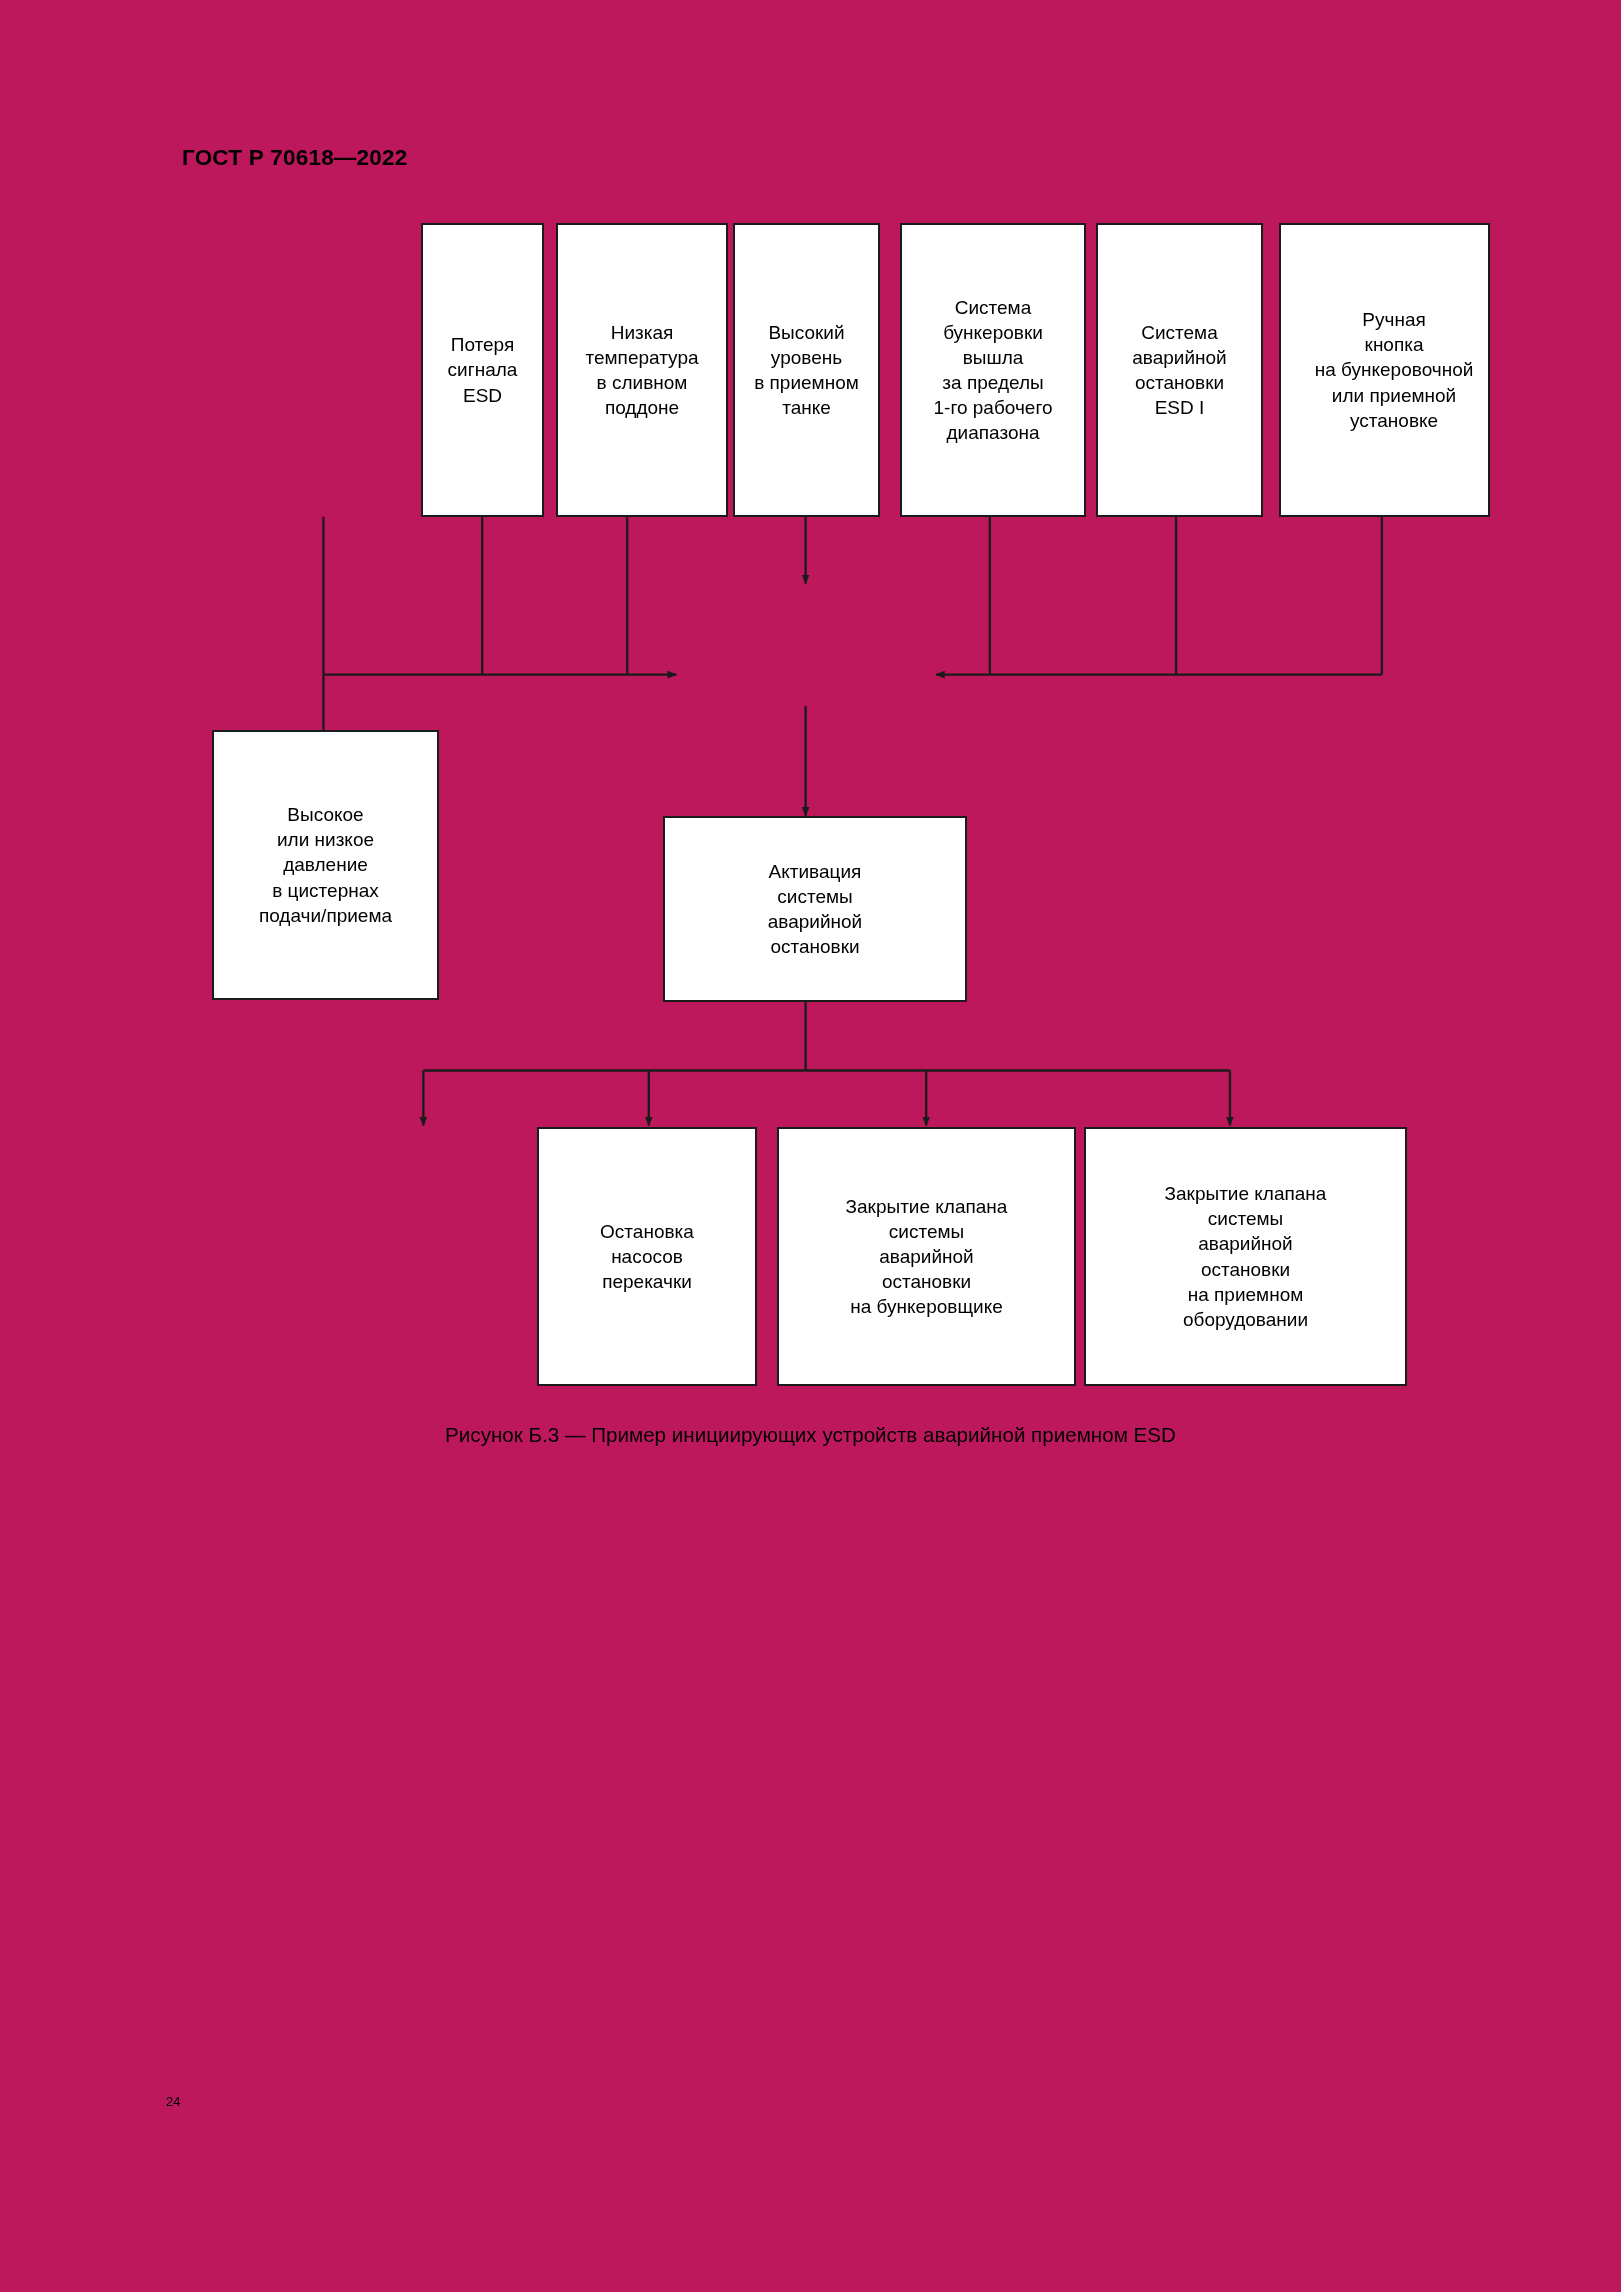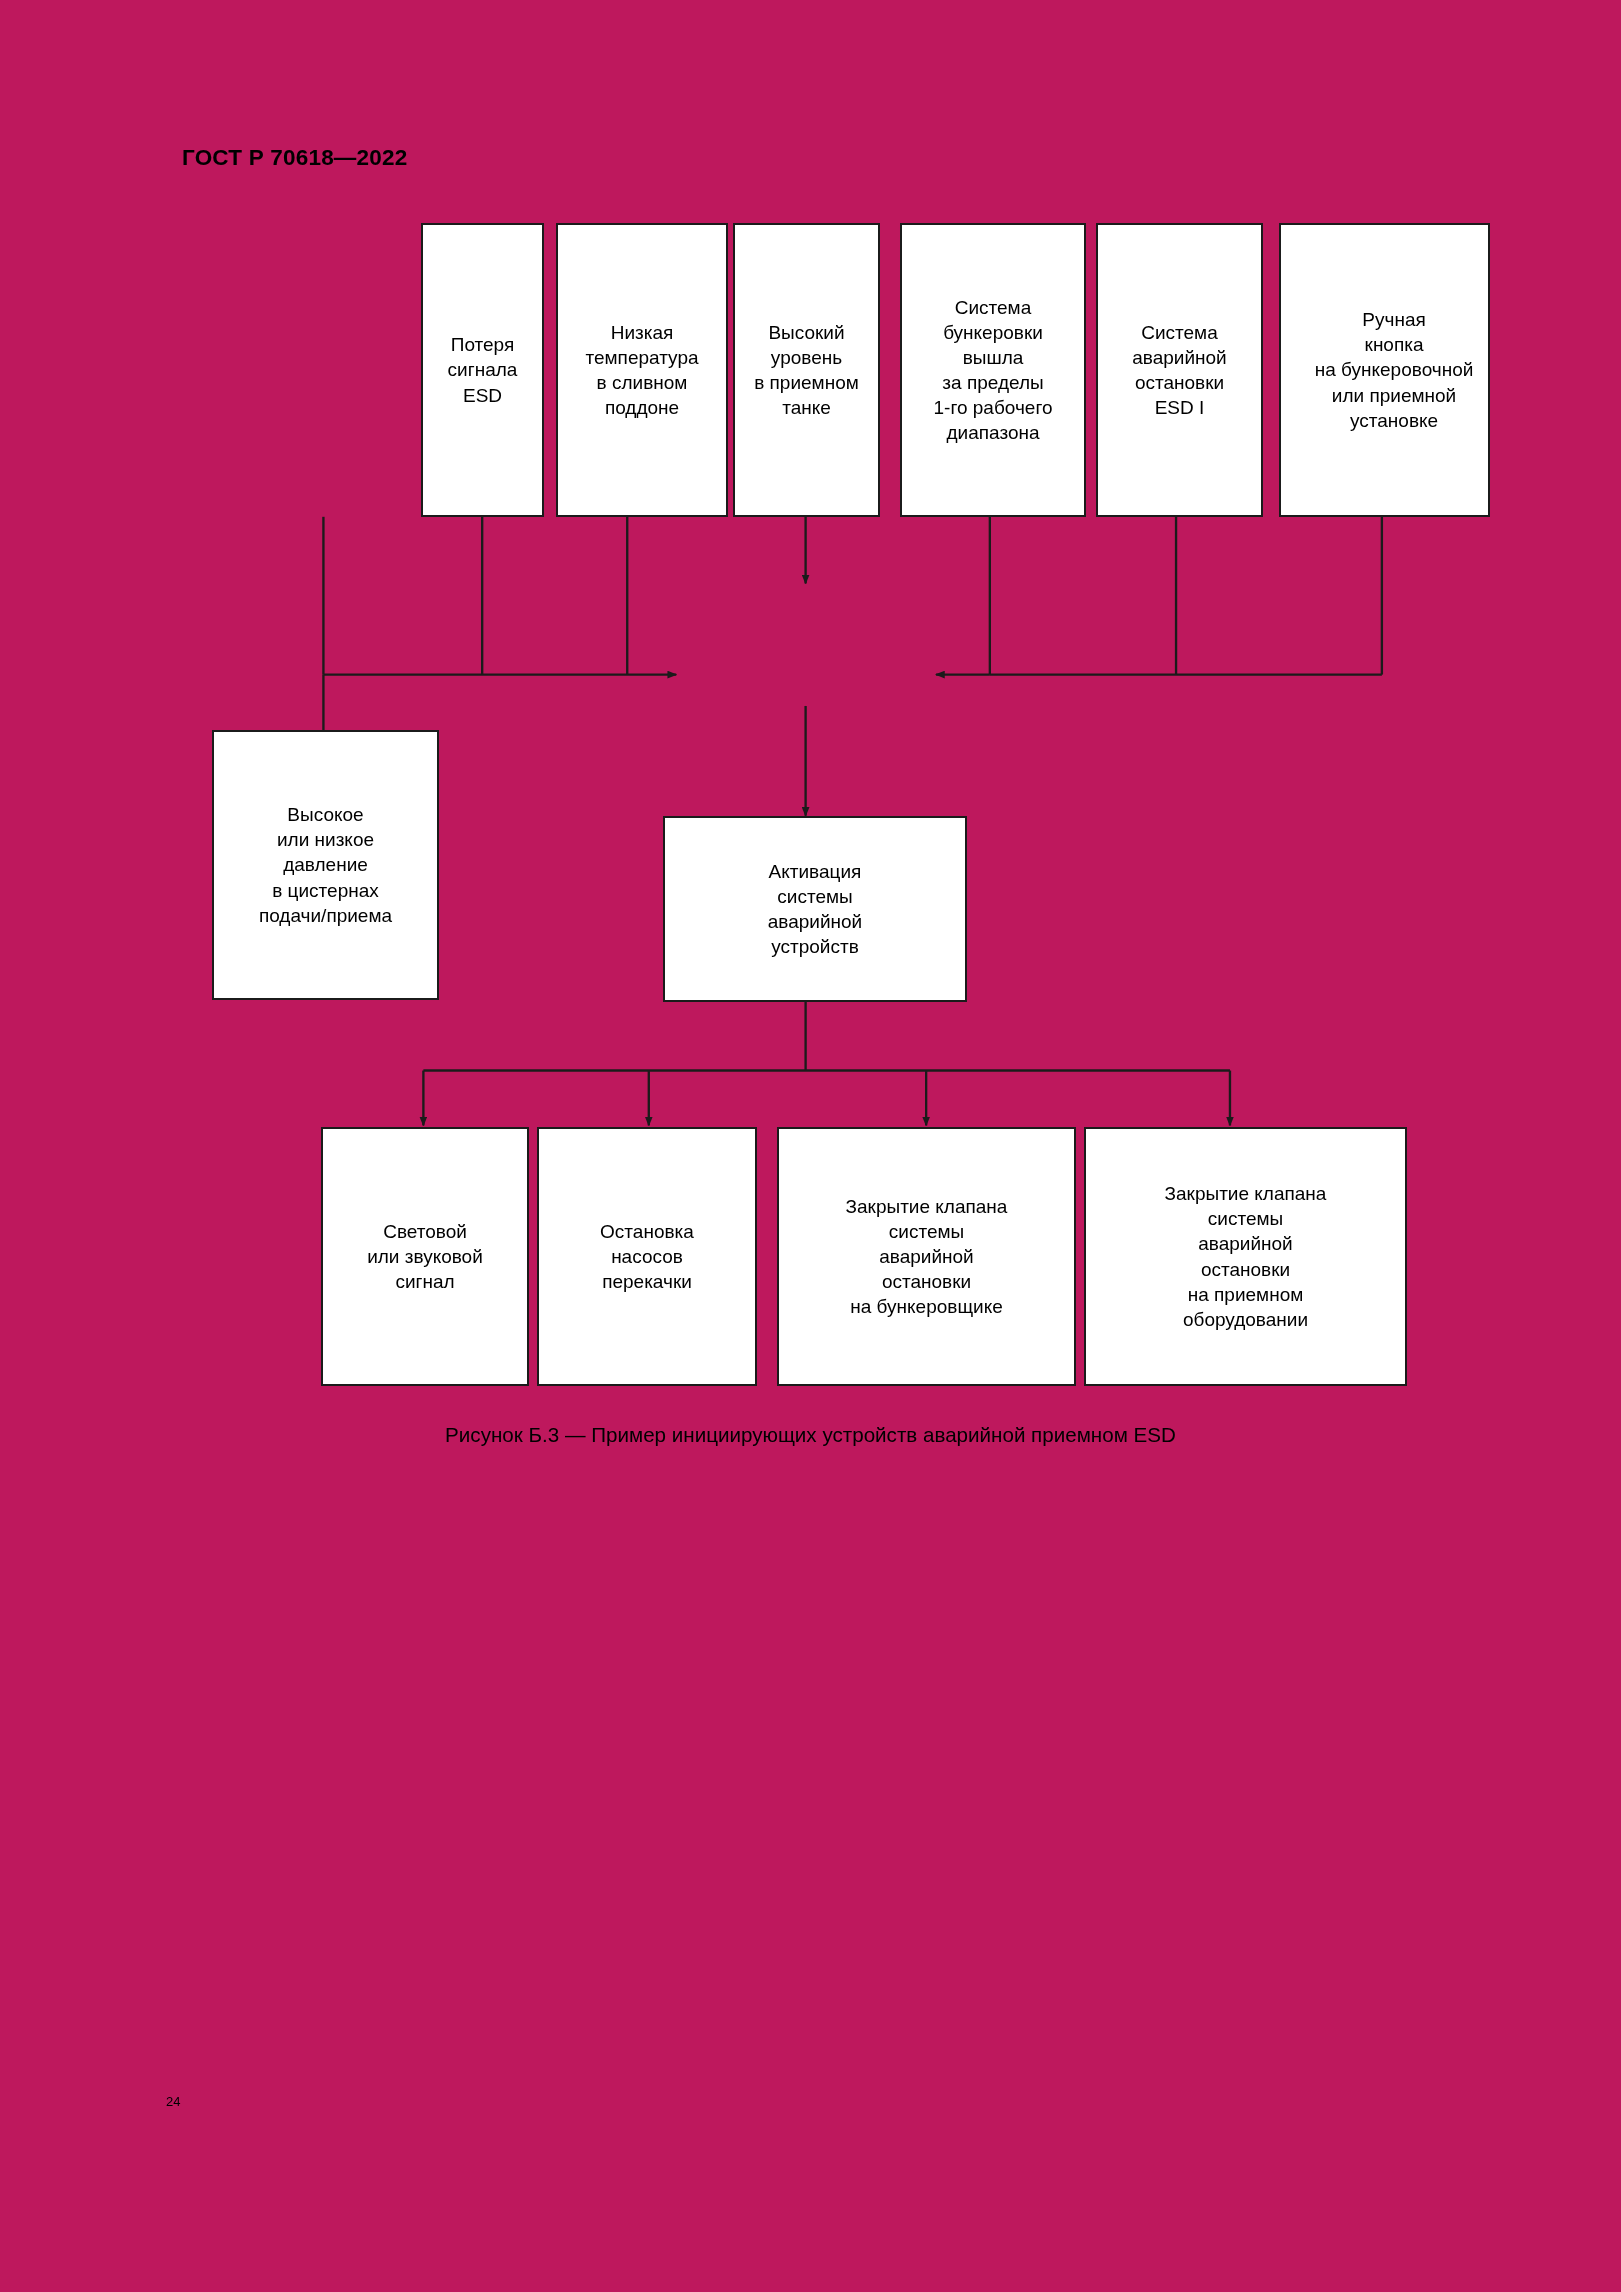--- a/index.html
+++ b/index.html
@@ -187,25 +187,22 @@
     <div class="node" style="left:212px; top:730px; width:227px; height:270px;">Высокое
 или низкое
 давление
 в цистернах
 подачи/приема</div>
 
 
     <div class="node" style="left:663px; top:816px; width:304px; height:186px;">Активация
 системы
 аварийной
-устройств</div>
-
-    <div class="node" style="left:321px; top:1127px; width:208px; height:259px;">Световой
-или звуковой
-сигнал</div>
+остановки</div>
+
 
     <div class="node" style="left:537px; top:1127px; width:220px; height:259px;">Остановка
 насосов
 перекачки</div>
 
     <div class="node" style="left:777px; top:1127px; width:299px; height:259px;">Закрытие клапана
 системы
 аварийной
 остановки
 на бункеровщике</div>

